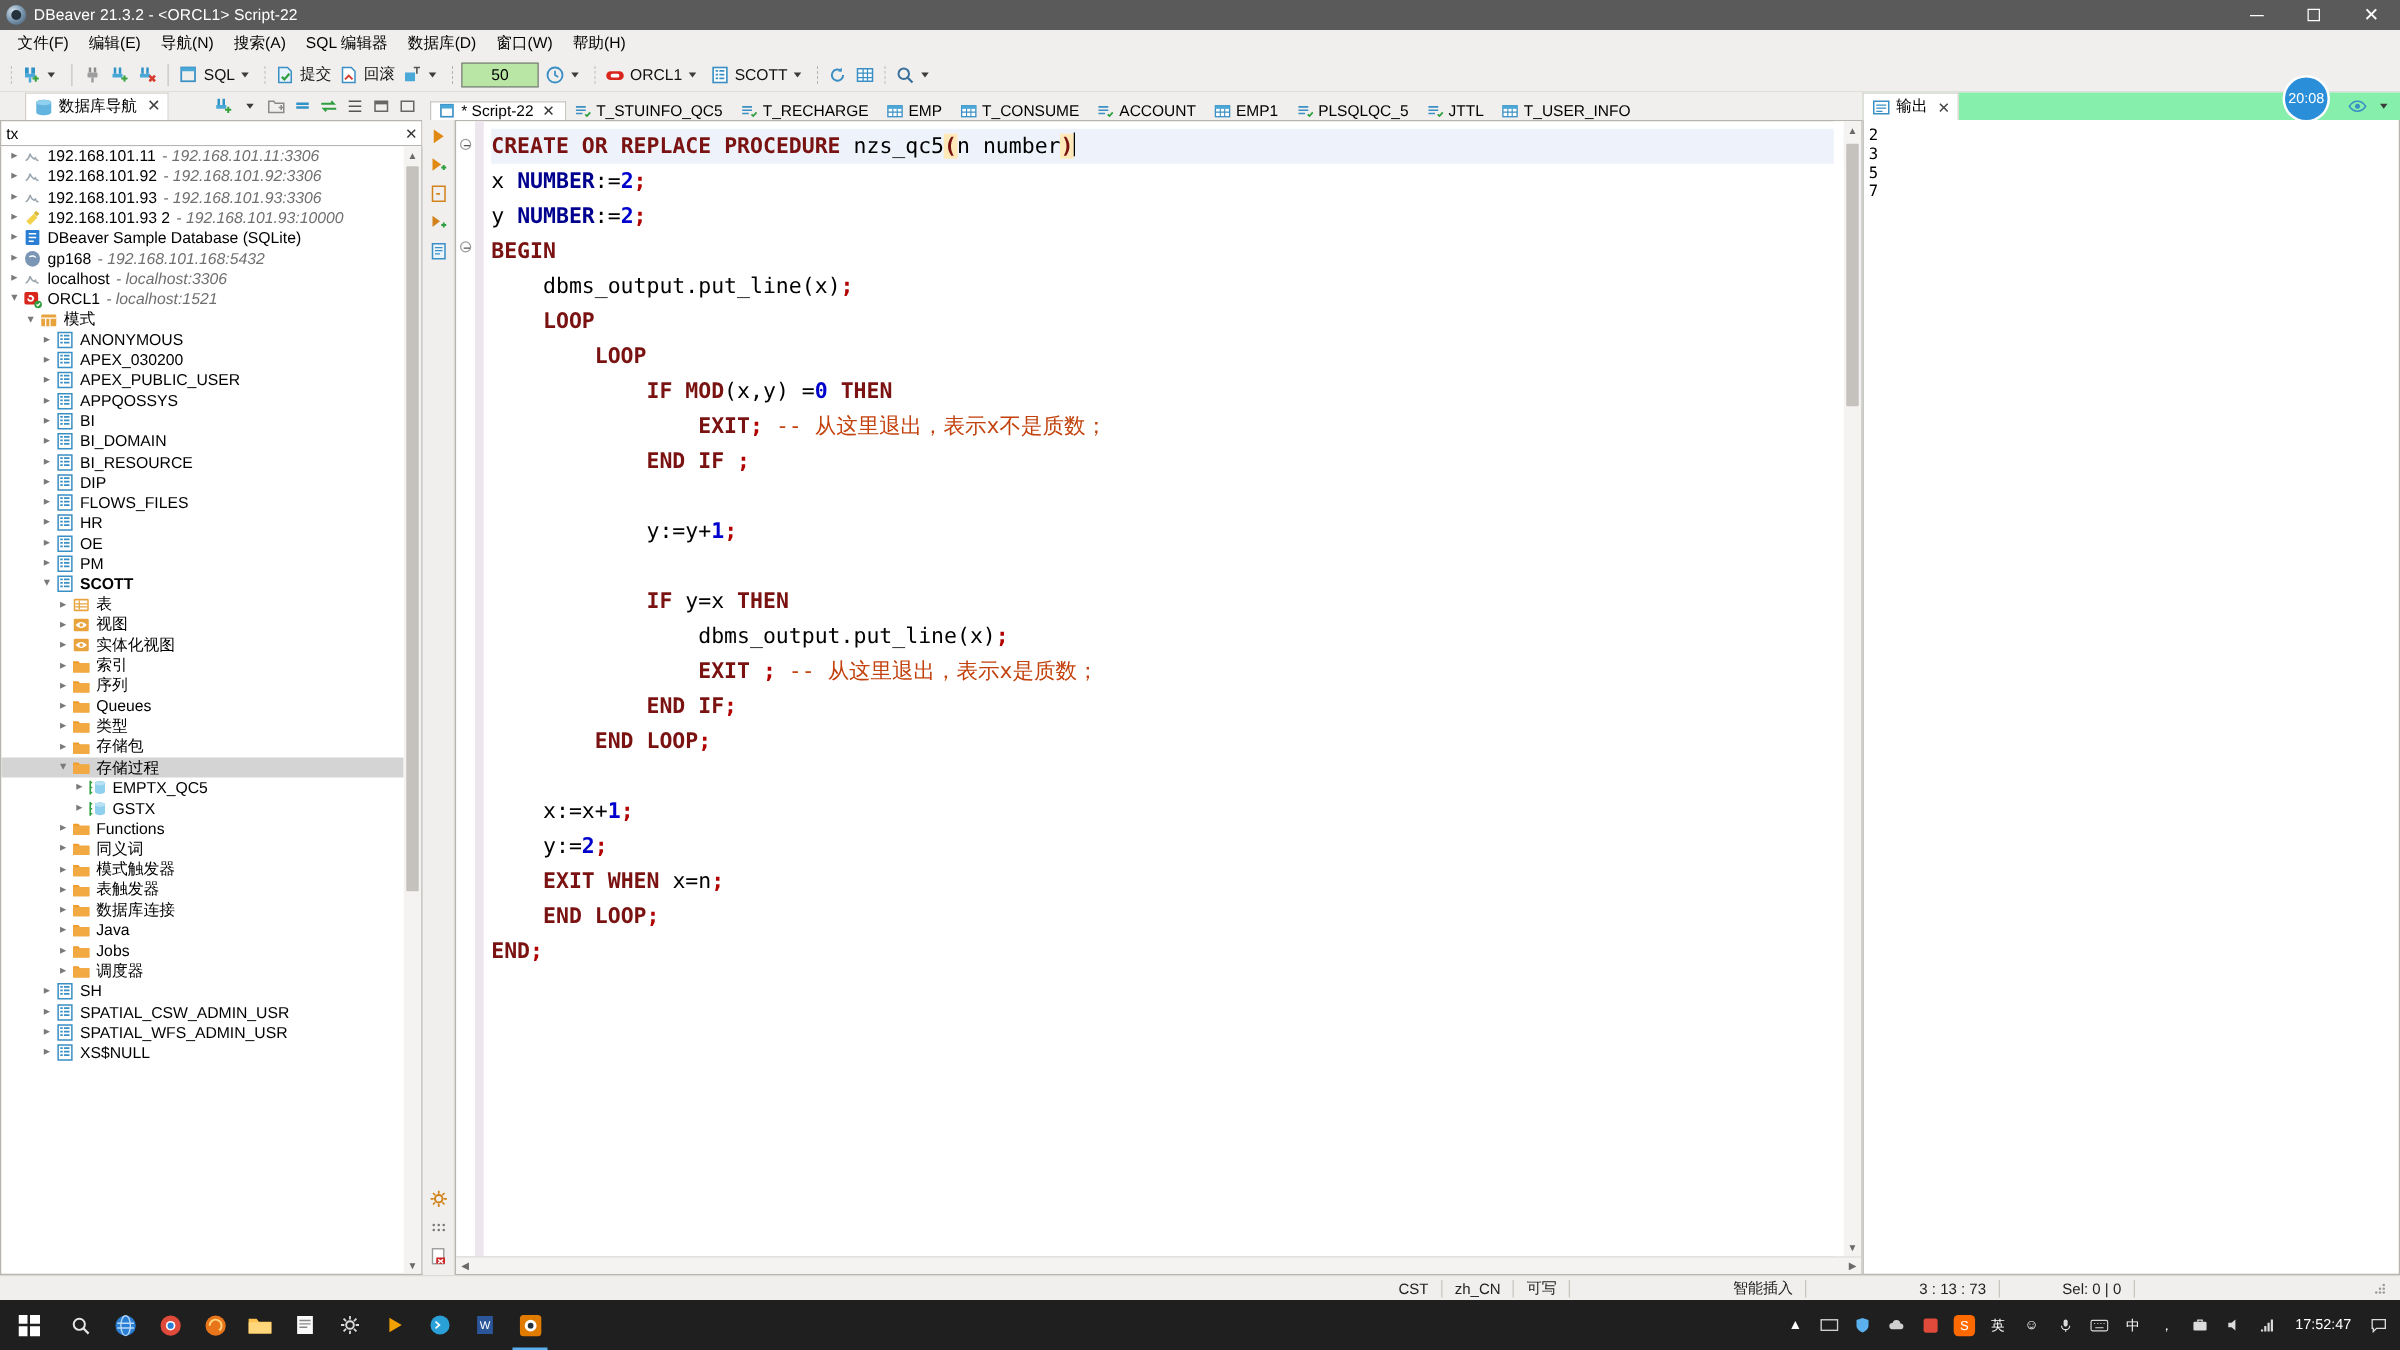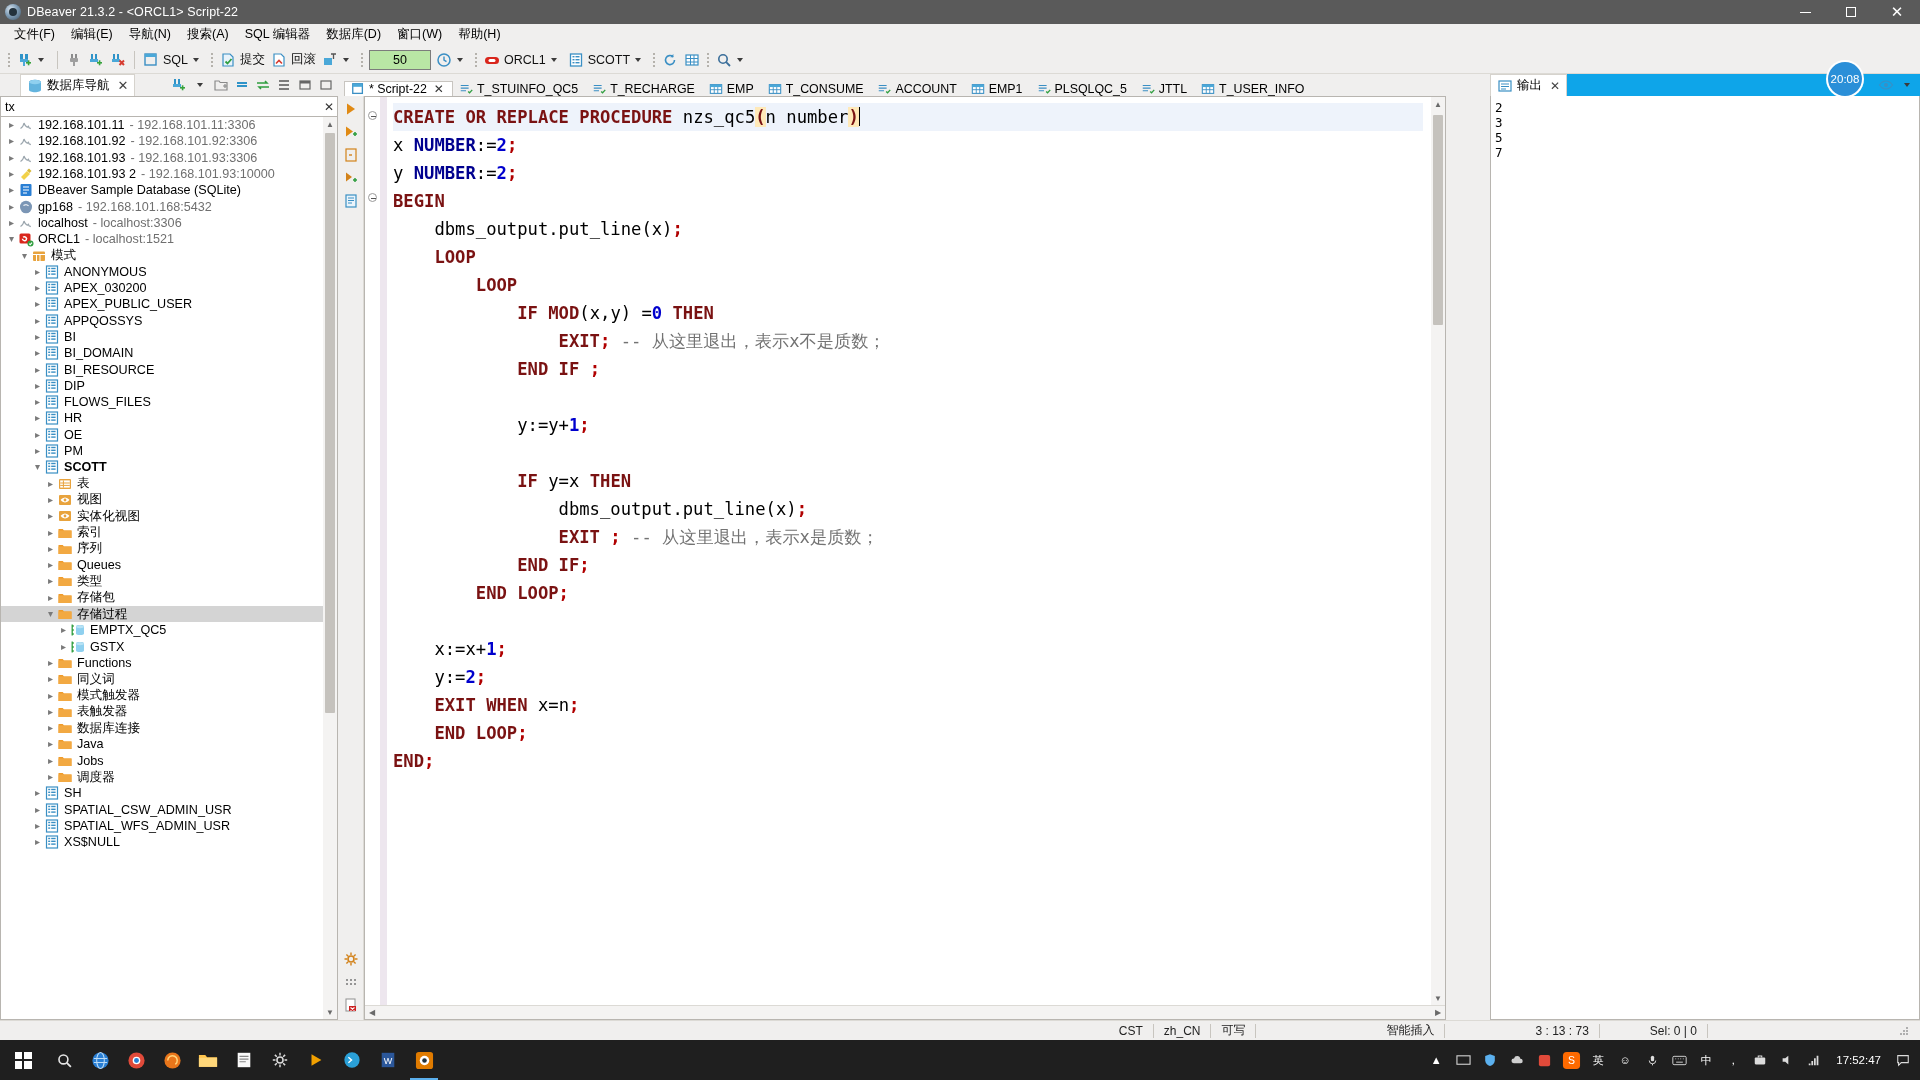--- a/index.html
+++ b/index.html
@@ -97,21 +97,21 @@
   }
   .tree-scroll { position:absolute; inset:0 14px 0 0; overflow:hidden; }
   .trow { height: 16.3px; display: flex; align-items: center; white-space: nowrap;
     color: #000; padding-left: 2px; }
   .trow.sel { background: #d4d4d4; }
   .tw { display:inline-block; width: 13px; flex:0 0 13px; text-align:center;
     color: #7a7a7a; font-size: 10px; line-height: 16px; }
   .ticon { width: 16px; height: 16px; flex: 0 0 16px; margin-right: 4px; display:block; }
   .tlabel { }
   .tlabel.bold { font-weight: bold; }
-  .tsub { color: #6f6f6f; margin-left: 5px; }
+  .tsub { color: #6f6f6f; font-style: italic; margin-left: 5px; }
   .vscroll {
     position: absolute; right: 0; top: 0; bottom: 0; width: 14px; background: #f4f3f2;
   }
   .vscroll .thumb { position: absolute; left: 2px; right: 2px; background: #c5c2bd; border-radius:1px; }
   .vscroll .arrow { position:absolute; left:0; right:0; height:14px; display:flex;
     align-items:center; justify-content:center; font-size:8px; color:#6a6a6a; }
 
   
   .editorwrap { flex: 1; display: flex; flex-direction: column; min-width: 0; background:#f0efee; }
   .etabs { height: 22px; display: flex; align-items: flex-end; flex: 0 0 22px; padding-left: 6px; }
@@ -149,21 +149,21 @@
     flex: 1; padding: 6px 0 0 6px; font-family: "DejaVu Sans Mono", monospace;
     font-size: 17.2px; line-height: 28px; white-space: pre; color: #000;
     overflow: hidden; letter-spacing: 0px;
   }
   .codetext .ln { height: 28px; }
   .kw { color: #7a1212; font-weight: bold; }
   .kwb { color: #00008f; font-weight: bold; }
   .num { color: #0000cd; font-weight: bold; }
   .pn { color: #7a1212; font-weight: bold; }
   .semi { color: #b00000; font-weight: bold; }
-  .cmt { color: #737373; }
+  .cmt { color: #c2410c; }
   .plain { color: #000; }
   .hl-line { background: #eef3fb; }
   .brmatch { background: #ffe9b8; }
   .caret { display:inline-block; width:1px; height:19px; background:#000; vertical-align:-3px; }
 
   .code-hscroll { height: 14px; background: #f4f3f2; border-top:1px solid #dcdad5;
     display:flex; align-items:center; flex:0 0 14px; }
   .code-hscroll .arrow { width:14px; text-align:center; font-size:8px; color:#6a6a6a; }
   .code-hscroll .track { flex:1; }
 
@@ -171,21 +171,21 @@
     position: absolute; right: 0; top: 0; bottom: 14px; width: 14px; background: #f4f3f2;
   }
   .code-vscroll .thumb { position:absolute; left:2px; right:2px; top:18px; height:210px;
     background:#c5c2bd; border-radius:1px; }
   .code-vscroll .arrow { position:absolute; left:0; right:0; height:14px;
     display:flex; align-items:center; justify-content:center; font-size:8px; color:#6a6a6a; }
   .marker-strip { position:absolute; right:14px; top:0; width:8px; bottom:14px; background:#ffffff; }
 
   
   .rightpanel { width: 430px; flex: 0 0 430px; display: flex; flex-direction: column;
-    background:#0ea5e9; min-height:0;margin-left:44px; }
+    background:#86efac; min-height:0; }
   .rp-head { height: 22px; display: flex; align-items: stretch; flex:0 0 22px; }
   .rp-tab {
     display:flex; align-items:center; gap:4px; padding: 0 6px; font-size:12.5px;
     background:#ffffff; border:1px solid #d6d3cd; border-bottom:none; color:#000;
   }
   .rp-tab .x { margin-left:4px; font-size:12px; color:#444; font-family:"DejaVu Sans",sans-serif;}
   .rp-tools { flex:1; display:flex; align-items:center; justify-content:flex-end; gap:3px; padding-right:4px;}
   .rp-tool { width:18px; height:18px; display:flex; align-items:center; justify-content:center; }
   .rp-body {
     flex:1; background:#ffffff; border:1px solid #b8b5b0; border-top:none;

